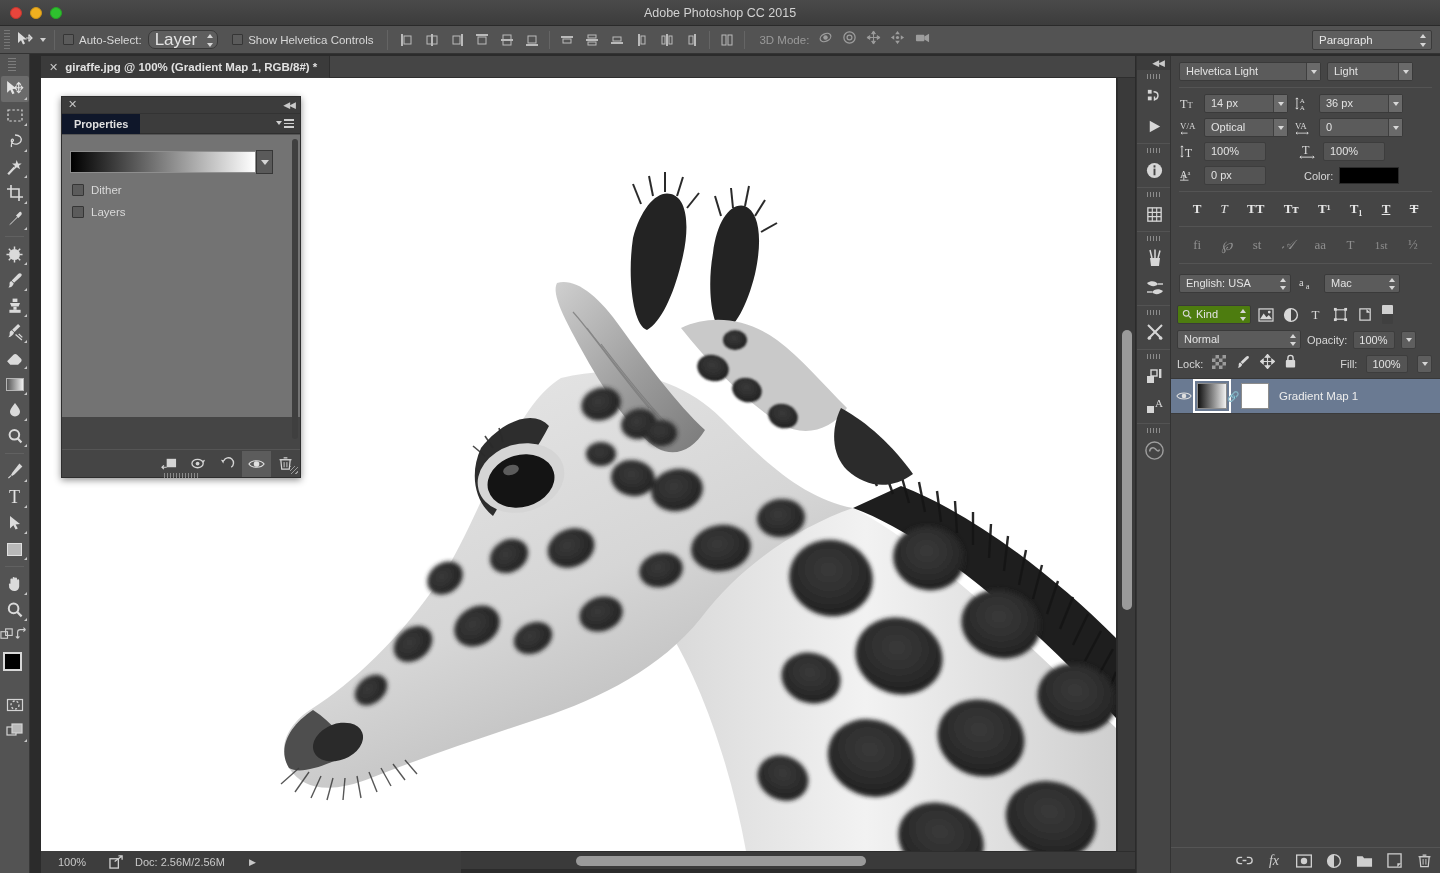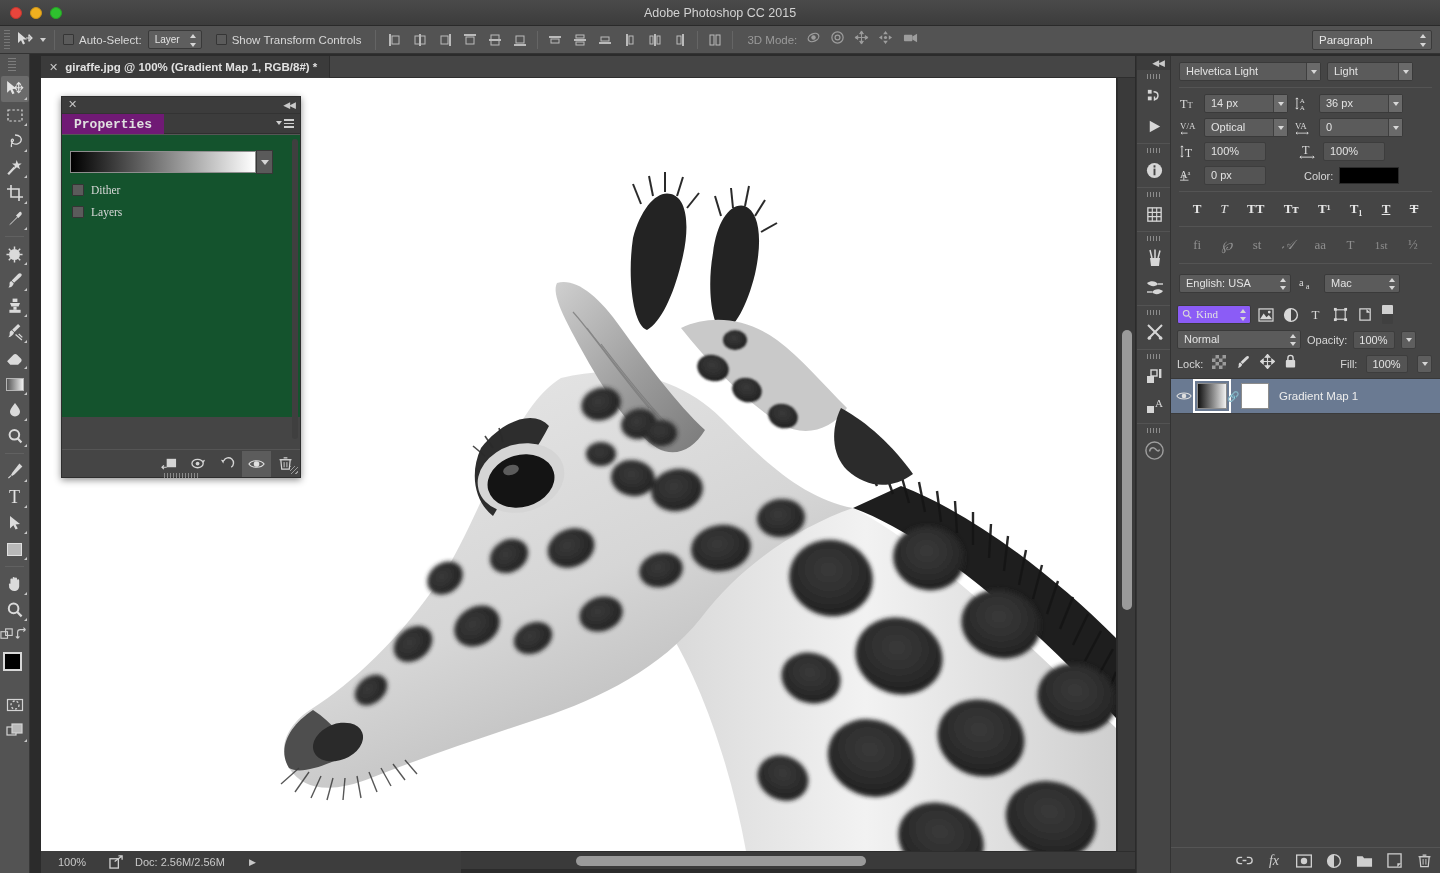--- a/index.html
+++ b/index.html
@@ -38,21 +38,21 @@
   .ob-tool{ display:flex;align-items:center;margin-left:6px; }
   .tiny-tri{ width:0;height:0;border-left:3.5px solid transparent;border-right:3.5px solid transparent;
     border-top:4px solid #cfcfcf; margin-left:6px;}
   .ob-sep{ width:1px;height:20px;background:#3f3f3f;margin:0 8px;
     border-right:1px solid #646464;}
   .ob-label{ color:#d8d8d8;font-size:11.5px;white-space:nowrap; }
   .chk{ width:11px;height:11px;background:#5b5b5b;border:1px solid #353535;
     border-radius:1px; margin-right:5px;}
   .ob-select{
     position:relative; height:19px; background:#5e5e5e; border:1px solid #393939;
-    border-radius:2px; color:#e4e4e4; font-size:10px; line-height:17px;
+    border-radius:7px; color:#e4e4e4; font-size:17px; line-height:17px;
     padding:0 20px 0 6px; margin-left:6px; min-width:54px;
   }
   .ob-select .updown{
     position:absolute; right:4px; top:3px; width:7px;height:13px;
     display:flex;flex-direction:column;justify-content:space-between;align-items:center;
   }
   .ob-select .updown i{ display:block;width:0;height:0;
     border-left:3.5px solid transparent;border-right:3.5px solid transparent;}
   .ob-select .updown i.u{border-bottom:4px solid #d6d6d6;}
   .ob-select .updown i.d{border-top:4px solid #d6d6d6;}
@@ -147,36 +147,36 @@
   
   .props{
     position:absolute;left:61px;top:96px;width:240px;height:382px;
     background:#454545;border:1px solid #2e2e2e;
     box-shadow:0 2px 7px rgba(0,0,0,.45);
   }
   .props-top{height:17px;background:#3c3c3c;position:relative;border-bottom:1px solid #333;}
   .props-top .px{position:absolute;left:6px;top:1px;color:#c5c5c5;font-size:11px;}
   .props-top .collapse{position:absolute;right:5px;top:3px;color:#c9c9c9;font-size:9px;letter-spacing:-1px;}
   .props-tabbar{height:20px;background:#3c3c3c;position:relative;border-bottom:1px solid #2f2f2f;}
-  .props-tab{position:absolute;left:0;top:0;height:20px;background:#701a75;padding:0 12px;
-    display:flex;align-items:center;color:#e0e0e0;font-size:13px;font-weight:bold;font-family:Liberation Mono, monospace;}
+  .props-tab{position:absolute;left:0;top:0;height:20px;background:#0f172a;padding:0 12px;
+    display:flex;align-items:center;color:#e0e0e0;font-size:11px;font-weight:bold;}
   .panel-menu{position:absolute;right:6px;top:5px;display:flex;align-items:center;gap:2px;}
   .panel-menu .tri{width:0;height:0;border-left:3.5px solid transparent;border-right:3.5px solid transparent;border-top:4px solid #cfcfcf;}
   .panel-menu .bars{display:flex;flex-direction:column;gap:2px;}
   .panel-menu .bars i{display:block;width:10px;height:1.5px;background:#cfcfcf;}
   .props-header{height:32px;display:flex;align-items:center;gap:9px;padding-left:10px;
     border-bottom:1px solid #3a3a3a;}
   .gm-thumb{width:20px;height:18px;border:1px solid #c8c8c8;
     background:linear-gradient(90deg,#000,#fff);}
   .adj-icon{width:18px;height:18px;border-radius:3px;background:#6d6d6d;
     display:flex;align-items:center;justify-content:center;}
   .adj-icon .dot{width:8px;height:8px;border-radius:50%;background:#2c2c2c;}
   .props-title{color:#e3e3e3;font-size:12px;}
-  .props-body{position:relative;height:calc(100% - 69px - 28px);background:#14532d;
-    border-top:1px solid #565656;font-family:Liberation Serif, serif;}
+  .props-body{position:relative;height:calc(100% - 69px - 28px);background:#737373;
+    border-top:1px solid #565656;}
   .grad-row{display:flex;align-items:center;margin:15px 0 0 8px;}
   .grad-bar{width:186px;height:22px;background:linear-gradient(90deg,#000,#fff);
     border:1px solid #8e8e8e;}
   .grad-drop{width:17px;height:24px;background:#5a5a5a;border:1px solid #373737;
     display:flex;align-items:center;justify-content:center;}
   .grad-drop .tri{width:0;height:0;border-left:4px solid transparent;border-right:4px solid transparent;border-top:5px solid #d5d5d5;}
   .prop-check{display:flex;align-items:center;gap:7px;margin:10px 0 0 10px;}
   .prop-check .box{width:12px;height:12px;background:#5b5b5b;border:1px solid #353535;border-radius:1px;}
   .prop-check .lbl{color:#d9d9d9;font-size:11.5px;}
   .props-scroll{position:absolute;right:2px;top:4px;width:6px;height:300px;background:#3f3f3f;border-radius:3px;}
@@ -236,22 +236,22 @@
     height:19px;color:#e3e3e3;font-size:11px;line-height:17px;padding-left:6px;}
   .cp-sel .updown{position:absolute;right:4px;top:3px;width:7px;height:12px;
     display:flex;flex-direction:column;justify-content:space-between;align-items:center;}
   .cp-sel .updown i{display:block;width:0;height:0;border-left:3.5px solid transparent;border-right:3.5px solid transparent;}
   .cp-sel .updown i.u{border-bottom:4px solid #d6d6d6;}
   .cp-sel .updown i.d{border-top:4px solid #d6d6d6;}
 
   
   .layerspanel{background:#454545;}
   .lp-filter{display:flex;align-items:center;gap:4px;padding:5px 6px 4px 6px;}
-  .lp-kind{position:relative;width:74px;height:19px;background:#8b5cf6;border:1px solid #3a3a3a;
-    border-radius:2px;color:#e3e3e3;font-size:11px;line-height:17px;padding-left:18px;font-family:Liberation Serif, serif;}
+  .lp-kind{position:relative;width:74px;height:19px;background:#4d7c0f;border:1px solid #3a3a3a;
+    border-radius:2px;color:#e3e3e3;font-size:11px;line-height:17px;padding-left:18px;}
   .lp-kind .mag{position:absolute;left:4px;top:3px;width:10px;height:11px;}
   .lp-kind .updown{position:absolute;right:4px;top:3px;width:7px;height:12px;
     display:flex;flex-direction:column;justify-content:space-between;align-items:center;}
   .lp-kind .updown i{display:block;width:0;height:0;border-left:3.5px solid transparent;border-right:3.5px solid transparent;}
   .lp-kind .updown i.u{border-bottom:4px solid #d6d6d6;}
   .lp-kind .updown i.d{border-top:4px solid #d6d6d6;}
   .lp-fico{width:21px;height:19px;display:flex;align-items:center;justify-content:center;color:#d9d9d9;}
   .lp-toggle{width:11px;height:19px;background:linear-gradient(#d0d0d0 0 45%,#404040 45% 100%);
     border-radius:1px;margin-left:2px;}
   .lp-blend{display:flex;align-items:center;gap:6px;padding:2px 6px 4px 6px;}
@@ -314,21 +314,21 @@
     <span class="ob-label">Auto-Select:</span>
     <div class="ob-select">
       <span>Layer</span>
       <span class="updown">
           <i class="u"></i>
           <i class="d"></i>
         </span>
     </div>
 
     <span class="chk" style="margin-left:14px"></span>
-    <span class="ob-label">Show Transform Controls</span>
+    <span class="ob-label">Show Helvetica Controls</span>
 
     <div class="ob-sep" style="margin-left:14px"></div>
 
     <div class="align-group">
       <span class="align-btn">
           <svg width="16" height="16" viewBox="0 0 16 16">
             <rect x="2" y="2" width="2" height="12" fill="#cdcdcd"></rect>
             <rect x="5" y="4" width="7" height="8" fill="none" stroke="#cdcdcd"></rect>
           </svg>
         </span>

